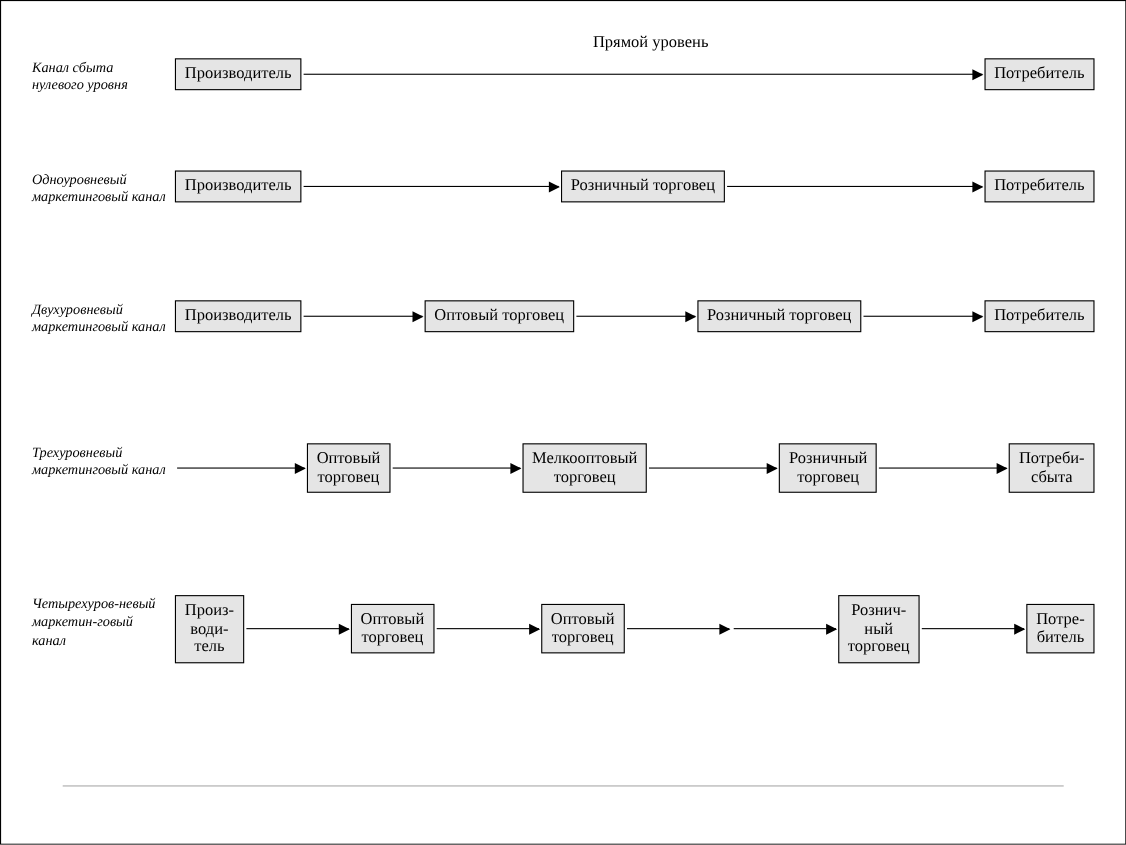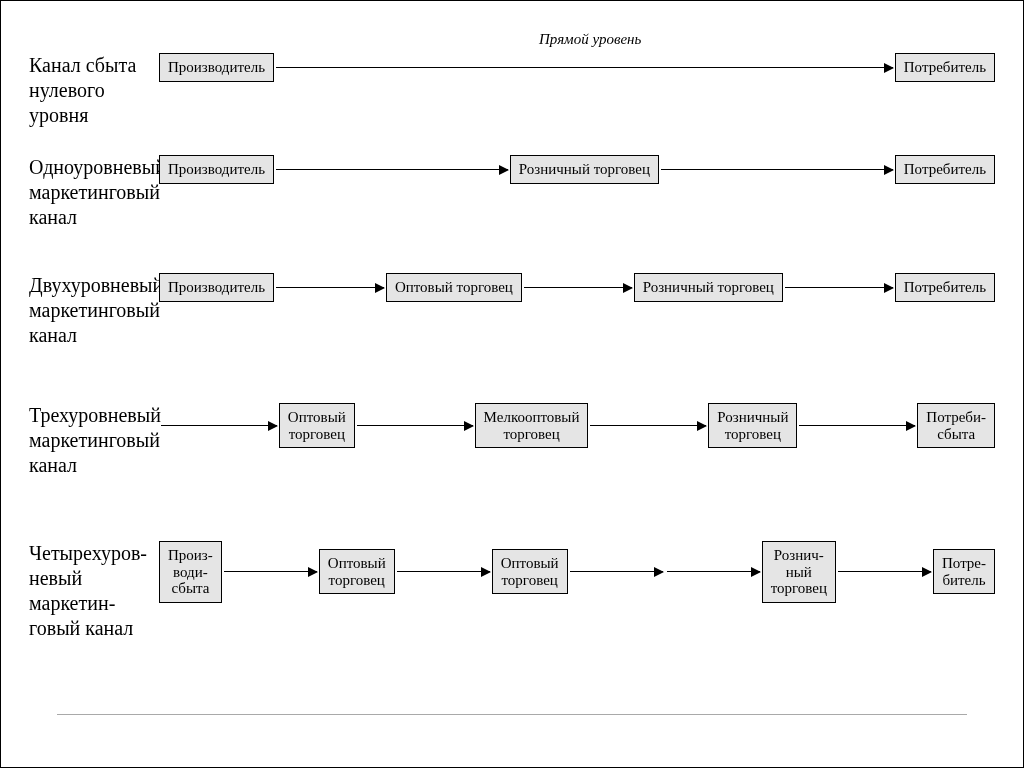--- a/index.html
+++ b/index.html
@@ -1,24 +1,24 @@
 <!DOCTYPE html>
 <html><head>
 <meta charset="utf-8">
 <style>
 html,body{margin:0;padding:0;width:1024px;height:768px;background:#fff;font-family:"Times New Roman",serif;color:#000}
 .frame{box-sizing:border-box;width:1024px;height:768px;border:1px solid #000;padding:24px 28px 20px 28px;position:relative}
 .inner{width:100%;height:100%;position:relative}
 .row{position:absolute;left:0;width:100%}
-.label{position:absolute;left:0;width:122px;font-size:20px;line-height:1.25}
+.label{position:absolute;left:0;width:122px;font-style:italic;font-size:13px;line-height:1.25}
 .chain{position:absolute;left:130px;right:0;display:flex;align-items:center}
 .box{border:1px solid #000;font-size:15px;line-height:1.1;text-align:center;padding:5px 8px;background:#e5e5e5;white-space:pre-line;flex:0 0 auto}
 .arrow{flex:1 1 auto;height:1px;background:#000;position:relative;margin:0 2px;min-width:12px}
 .arrow::after{content:"";position:absolute;right:-1px;top:-4px;border-left:10px solid #000;border-top:5px solid transparent;border-bottom:5px solid transparent}
-.caption{position:absolute;font-style:italic;font-size:15px;white-space:nowrap}
+.caption{position:absolute;font-size:15px;white-space:nowrap}
 .caption.c0{left:380px;top:-22px}
 .hr{position:absolute;left:28px;right:28px;bottom:32px;border-top:1px double #a9a9a9}
 
 
 .r0{top:28px}
 .r1{top:130px}
 .r2{top:248px}
 .r3{top:378px}
 .r4{top:516px}
 </style>
@@ -78,21 +78,21 @@
     <div class="box">Потреби-
 сбыта</div>
   </div>
 </div>
 
 <div class="row r4">
   <div class="label">Четырехуров-невый маркетин-говый канал</div>
   <div class="chain">
     <div class="box">Произ-
 води-
-сбыта</div>
+тель</div>
     <div class="arrow"></div>
     <div class="box">Оптовый
 торговец</div>
     <div class="arrow"></div>
     <div class="box">Оптовый
 торговец</div>
     <div class="arrow"></div>
     <div class="arrow"></div>
     <div class="box">Рознич-
 ный

